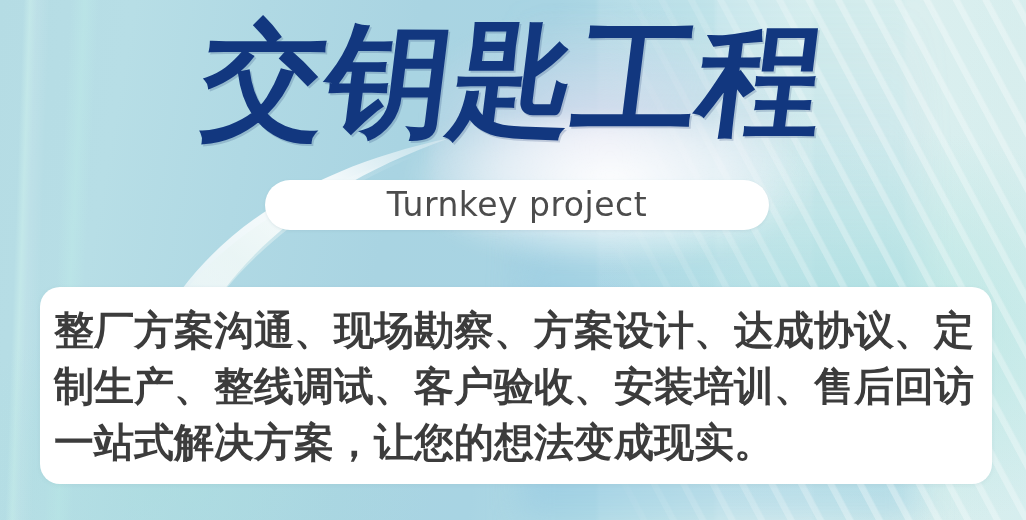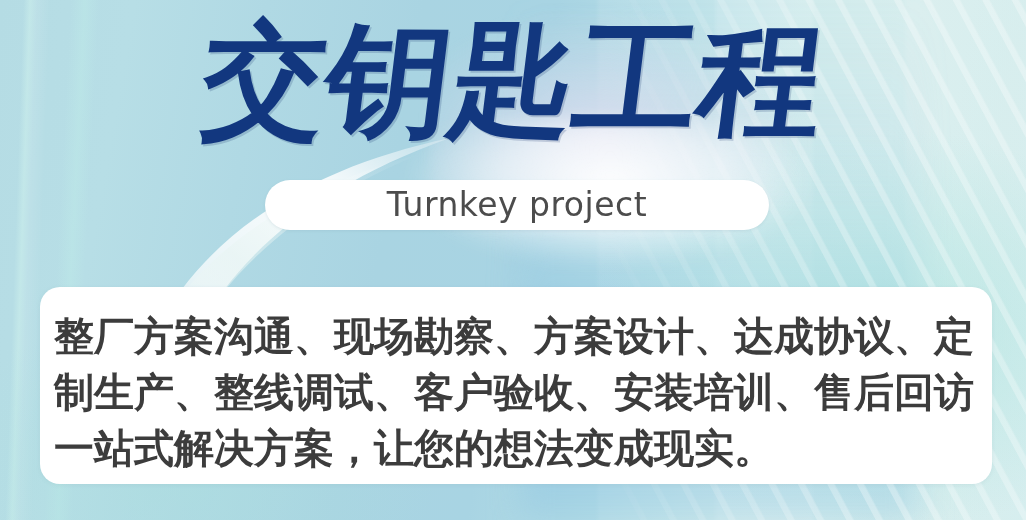--- a/index.html
+++ b/index.html
@@ -171,21 +171,21 @@
   
   .card {
     position: absolute;
     left: 40px;
     top: 287px;
     width: 952px;
     height: 197px;
     background: #ffffff;
     border-radius: 20px;
     box-sizing: border-box;
-    padding: 21px 14px 0 14px;
+    padding: 15px 14px 0 14px;
     box-shadow: 0 1px 4px rgba(120,160,170,0.14);
   }
   .card-text {
     font-size: 40px;
     line-height: 56px;
     font-weight: 700;
     color: #3c3c3c;
     font-family: "DejaVu Sans", "Liberation Sans", sans-serif;
     text-align: left;
     letter-spacing: 0px;

